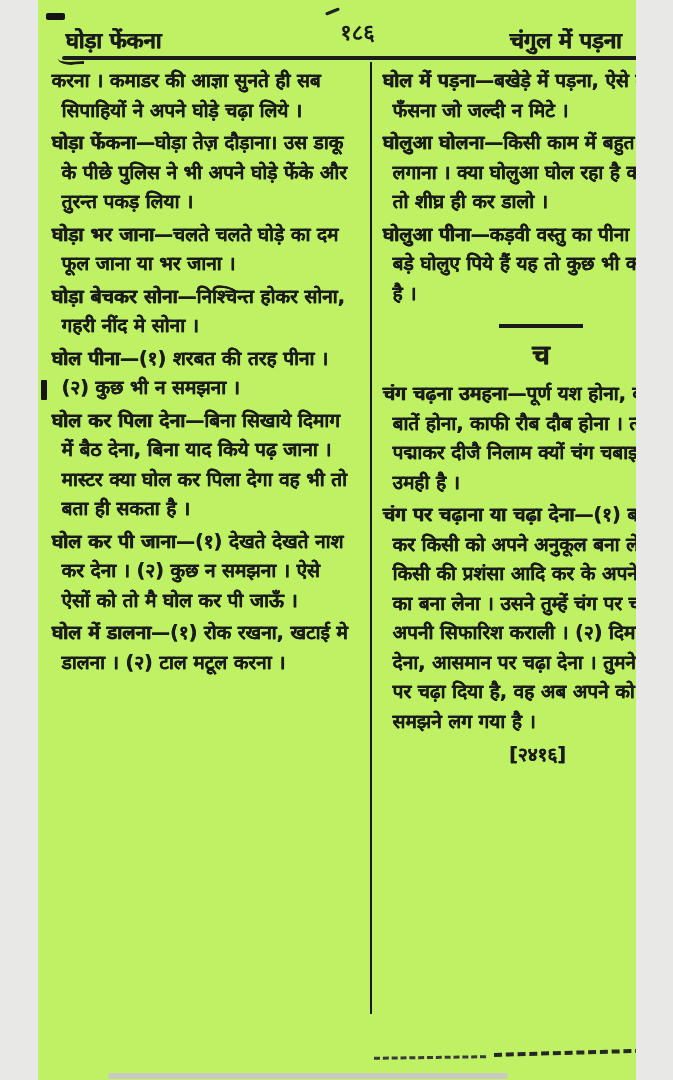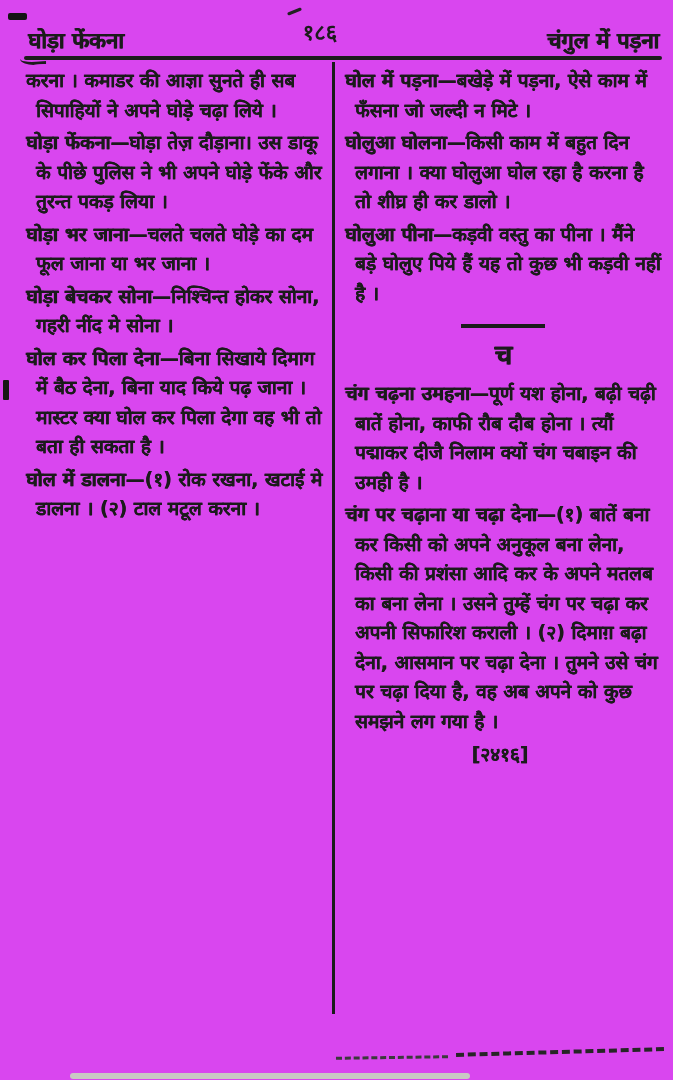--- a/index.html
+++ b/index.html
@@ -1,18 +1,18 @@
 <!DOCTYPE html>
 <html><head>
 <meta charset="utf-8">
 <style>
   html,body{margin:0;padding:0;background:#e8e8e6;}
   .page{
-    position:relative;width:673px;height:1080px;margin:0 auto;
-    background:#d946ef;overflow:hidden;color:#1b1b1b;
+    position:relative;width:598px;height:1080px;margin:0 auto;
+    background:#bef264;overflow:hidden;color:#1b1b1b;
     font-family:"DejaVu Sans",sans-serif;
   }
   
   .running-head{
     position:absolute;top:20px;left:28px;right:14px;height:34px;
     display:flex;justify-content:space-between;align-items:flex-end;
     font-size:22px;font-weight:bold;
   }
   .running-head .hw-shadow{text-shadow:0.8px 0 currentColor;}
   .page-num{
@@ -26,21 +26,21 @@
   .header-rule-wave{
     position:absolute;top:53px;left:20px;width:26px;height:9px;
     border-bottom:3px solid #1c1c1c;border-radius:0 0 0 60%;
     transform:rotate(-4deg);
   }
   
   .col{
     position:absolute;top:66px;font-size:19px;line-height:29.5px;
     font-weight:bold;text-align:left;text-shadow:0.35px 0 currentColor;
   }
-  .col-left{left:26px;width:301px;}
+  .col-left{left:14px;width:301px;}
   .col-right{left:345px;width:316px;}
   .col-divider{
     position:absolute;left:332px;top:62px;width:2.5px;height:952px;
     background:#1a1a1a;
   }
   .entry{margin:0 0 3px 0;text-indent:-10px;padding-left:10px;}
   .entry .hw{font-weight:bold;text-shadow:0.9px 0 currentColor;letter-spacing:0.3px;}
   .sep-line{width:84px;height:3.5px;background:#1a1a1a;margin:16px auto 12px auto;}
   .section-head{
     text-align:center;font-size:27px;font-weight:bold;margin:0 0 10px 0;
@@ -79,21 +79,23 @@
   <div class="header-rule"></div>
   <div class="header-rule-wave"></div>
 
   <div class="col-divider"></div>
 
   <div class="col col-left">
       <p class="entry"><span>करना । कमाडर की आज्ञा सुनते ही सब सिपाहियों ने अपने घोड़े चढ़ा लिये ।</span></p>
       <p class="entry"><b class="hw">घोड़ा फेंकना</b><span>—घोड़ा तेज़ दौड़ाना। उस डाकू के पीछे पुलिस ने भी अपने घोड़े फेंके और तुरन्त पकड़ लिया ।</span></p>
       <p class="entry"><b class="hw">घोड़ा भर जाना</b><span>—चलते चलते घोड़े का दम फूल जाना या भर जाना ।</span></p>
       <p class="entry"><b class="hw">घोड़ा बेचकर सोना</b><span>—निश्चिन्त होकर सोना, गहरी नींद मे सोना ।</span></p>
+      <p class="entry"><b class="hw">घोल पीना</b><span>—(१) शरबत की तरह पीना । (२) कुछ भी न समझना ।</span></p>
       <p class="entry"><b class="hw">घोल कर पिला देना</b><span>—बिना सिखाये दिमाग में बैठ देना, बिना याद किये पढ़ जाना । मास्टर क्या घोल कर पिला देगा वह भी तो बता ही सकता है ।</span></p>
+      <p class="entry"><b class="hw">घोल कर पी जाना</b><span>—(१) देखते देखते नाश कर देना । (२) कुछ न समझना । ऐसे ऐसों को तो मै घोल कर पी जाऊँ ।</span></p>
       <p class="entry"><b class="hw">घोल में डालना</b><span>—(१) रोक रखना, खटाई मे डालना । (२) टाल मटूल करना ।</span></p>
     </div>
 
   <div class="col col-right">
     <div id="right-top">
         <p class="entry"><b class="hw">घोल में पड़ना</b><span>—बखेड़े में पड़ना, ऐसे काम में फँसना जो जल्दी न मिटे ।</span></p>
         <p class="entry"><b class="hw">घोलुआ घोलना</b><span>—किसी काम में बहुत दिन लगाना । क्या घोलुआ घोल रहा है करना है तो शीघ्र ही कर डालो ।</span></p>
         <p class="entry"><b class="hw">घोलुआ पीना</b><span>—कड़वी वस्तु का पीना । मैंने बड़े घोलुए पिये हैं यह तो कुछ भी कड़वी नहीं है ।</span></p>
       </div>
     <div class="sep-line"></div>

